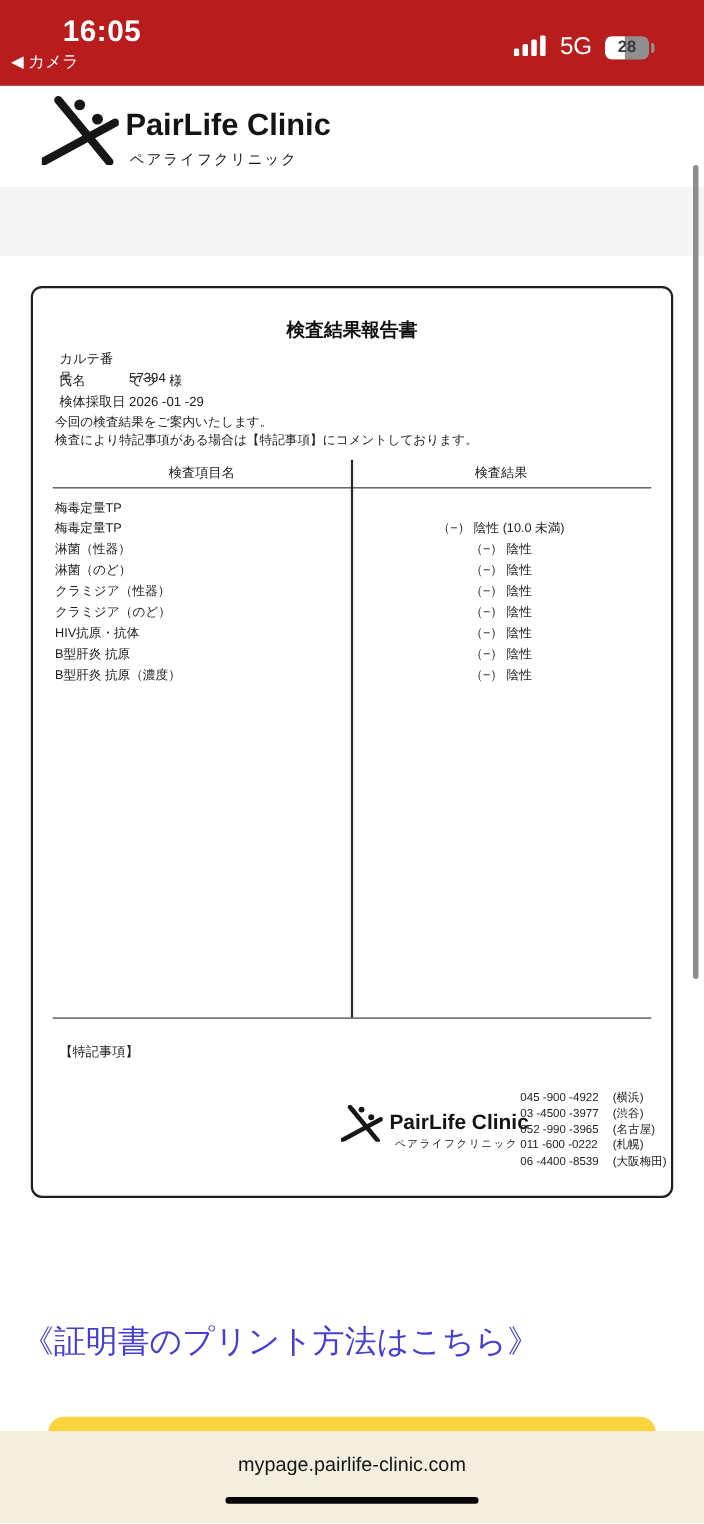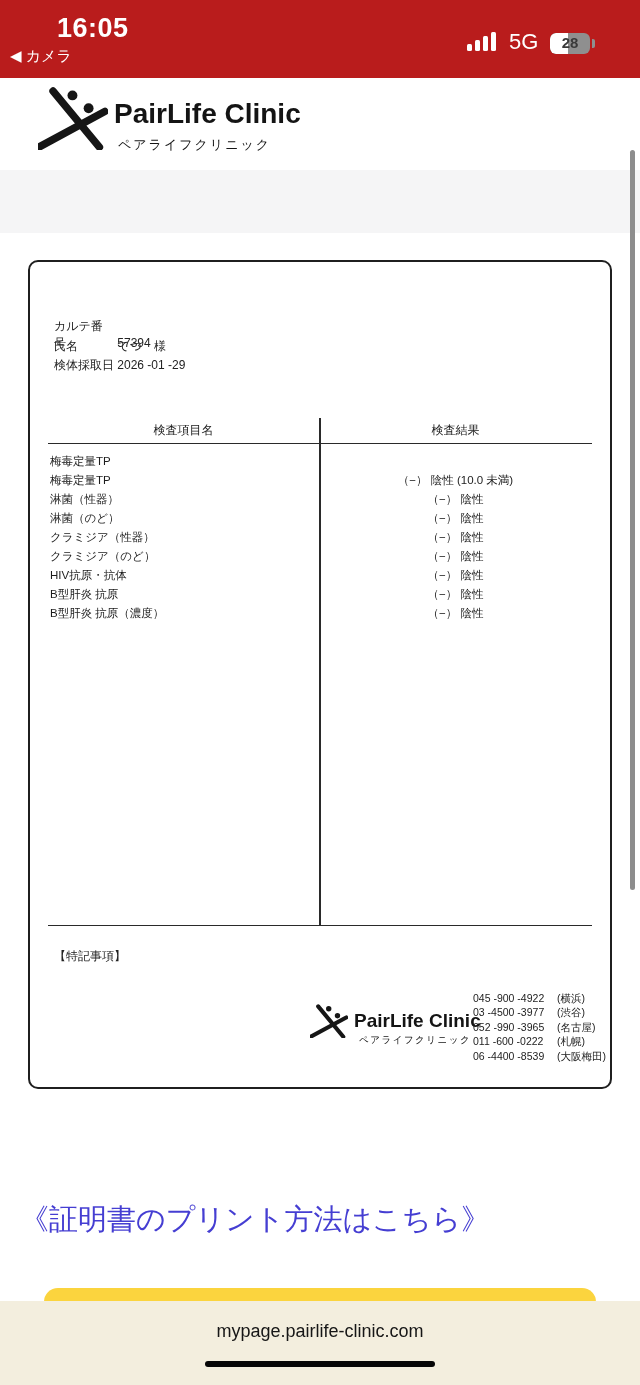--- a/index.html
+++ b/index.html
@@ -96,37 +96,40 @@
       <circle cx="47" cy="20" r="4.6" fill="#161616"></circle>
     </svg>
     <div class="brand">PairLife Clinic</div>
     <div class="brand-sub">ペアライフクリニック</div>
   </div>
 
   <div class="gray-band"></div>
   <div class="scrollbar"></div>
 
   <div class="doc-card">
+    <div class="doc-title">検査結果報告書</div>
 
     <div class="meta">
       <div class="meta-row">
         <span class="meta-label">カルテ番号</span>
         <span class="meta-value">57394</span>
       </div>
       <div class="meta-row">
         <span class="meta-label">氏名</span>
         <span class="meta-value">てつ　様</span>
       </div>
       <div class="meta-row">
         <span class="meta-label">検体採取日</span>
         <span class="meta-value">2026 -01 -29</span>
       </div>
     </div>
 
     <div class="intro">
+      <div>今回の検査結果をご案内いたします。</div>
+      <div>検査により特記事項がある場合は【特記事項】にコメントしております。</div>
     </div>
 
     <div class="col-head right">検査結果</div>
     <div class="col-head left">検査項目名</div>
     <div class="head-line"></div>
     <div class="v-divider"></div>
     <div class="bottom-line"></div>
 
     <div class="trow" style="top:192px">
       <span class="item">梅毒定量TP</span>

